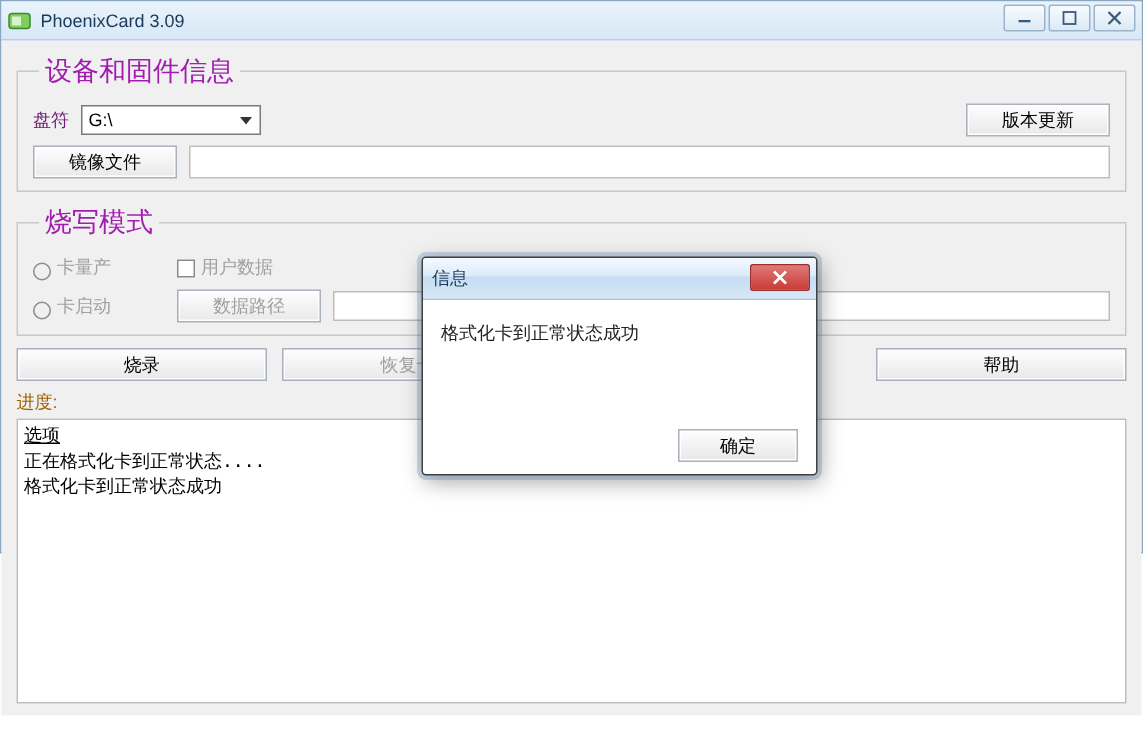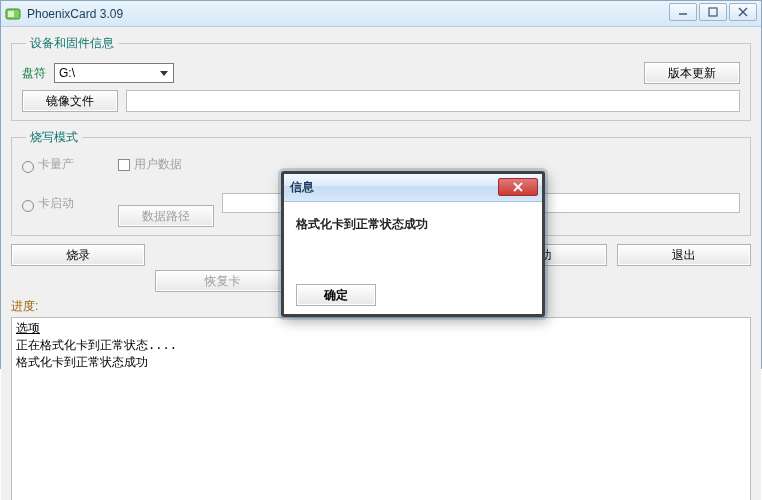--- a/index.html
+++ b/index.html
@@ -52,40 +52,40 @@
   }
   fieldset.group {
     border: 1px solid #c8c8c8;
     background: #f0f0f0;
     margin: 0 0 8px 0;
     padding: 10px 10px 8px 10px;
     position: relative;
   }
   fieldset.group > legend {
     padding: 0 4px;
-    color: #0f766e;
+    color: #a21caf;
     margin-left: 4px;
-    font-size: 12px;
+    font-size: 18px;
     margin-top: 32px;
   }
   .row { display: flex; align-items: center; gap: 8px; margin-bottom: 6px; }
   .row:last-child { margin-bottom: 0; }
   .btn {
     height: 22px;
     padding: 0 8px;
     border: 1px solid #aab2bd;
     background: linear-gradient(#fefefe, #e8e8e8);
     box-shadow: inset 0 0 0 1px #fff;
     display: inline-flex; align-items: center; justify-content: center;
     min-width: 96px;
     font-size: 12px;
   }
   .btn.wide { min-width: 130px; }
-  .btn.disabled { color: #a0a0a0; margin-top: 26px; }
-  .label { color: #15803d; }
+  .btn.disabled { color: #a0a0a0; }
+  .label { color: #701a75; }
   .label.disabled { color: #a0a0a0; }
   .combo {
     height: 20px;
     border: 1px solid #7a7a7a;
     background: #fff;
     display: inline-flex; align-items: center;
     padding: 0 2px 0 4px;
     min-width: 120px;
     justify-content: space-between;
   }
@@ -126,26 +126,25 @@
     font-size: 12px;
     white-space: pre;
     overflow: hidden;
   }
   .logbox .header { text-decoration: underline; }
   
   .dialog {
     position: absolute;
     left: 280px; top: 170px;
     width: 264px; height: 146px;
-    border: 3px solid #404040;
+    border: 1px solid #404040;
     box-shadow: 0 0 0 3px rgba(58,110,165,0.25), 2px 4px 14px rgba(0,0,0,0.35);
     background: #fff;
     border-radius: 3px;
     overflow: hidden;
-    font-weight: bold;
   }
   .dialog .dlg-title {
     height: 28px;
     background: linear-gradient(#f4f9ff, #dbeaf9 45%, #c7ddf3 46%, #d6e7f7);
     border-bottom: 1px solid #a9c3de;
     display: flex; align-items: center;
     padding: 0 6px;
     color: #1a3a5a;
     position: relative;
   }
@@ -157,21 +156,21 @@
     border: 1px solid #9a2e2a;
     display: flex; align-items: center; justify-content: center;
     color: #fff; font-weight: bold; font-size: 11px;
   }
   .dlg-body {
     padding: 14px 12px 8px 12px;
     height: calc(100% - 28px);
     display: flex; flex-direction: column; justify-content: space-between;
   }
   .dlg-msg { color: #222; }
-  .dlg-actions { display: flex; }
+  .dlg-actions { display: flex; justify-content: flex-end; }
   .dlg-actions .btn { min-width: 80px; }
   svg { display: block; }
 </style>
 </head>
 <body>
 
 <div class="window">
   <div class="titlebar">
     <span class="icon">
       <svg width="16" height="16" viewBox="0 0 16 16">
@@ -245,21 +244,20 @@
         <div class="btn disabled" style="min-width:96px">数据路径</div>
         <div class="textbox"></div>
       </div>
     </fieldset>
 
     <div class="action-row">
       <div class="btn wide">烧录</div>
       <div class="btn wide disabled">恢复卡</div>
       <div style="flex:1.4"></div>
       <div class="btn wide">帮助</div>
-      <div class="btn wide">退出</div>
     </div>
 
     <div class="progress-label">进度:</div>
 
     <div class="logbox"><span class="header">选项</span>
 <span>正在格式化卡到正常状态....</span>
 <span>格式化卡到正常状态成功</span></div>
 
   </div>
 

